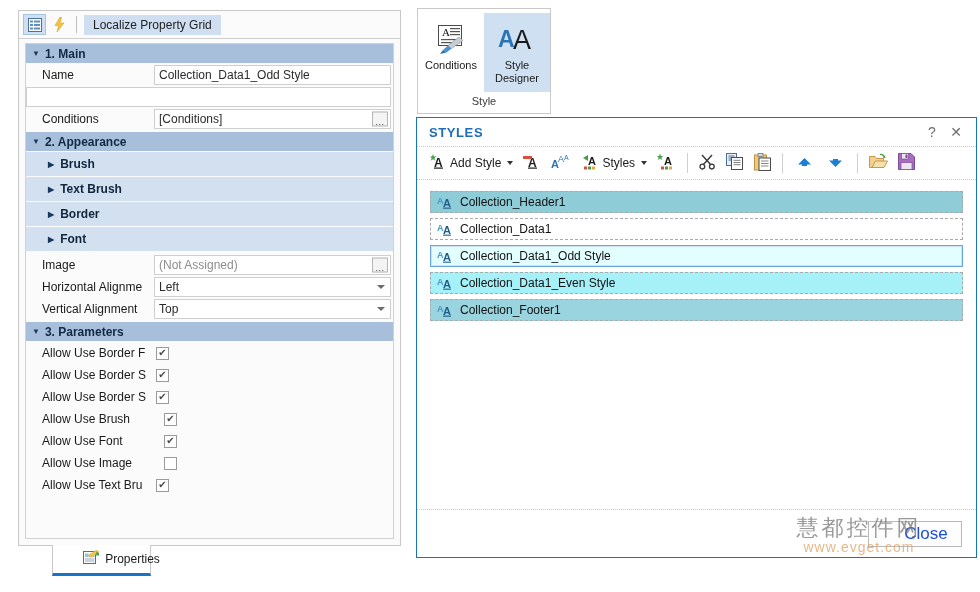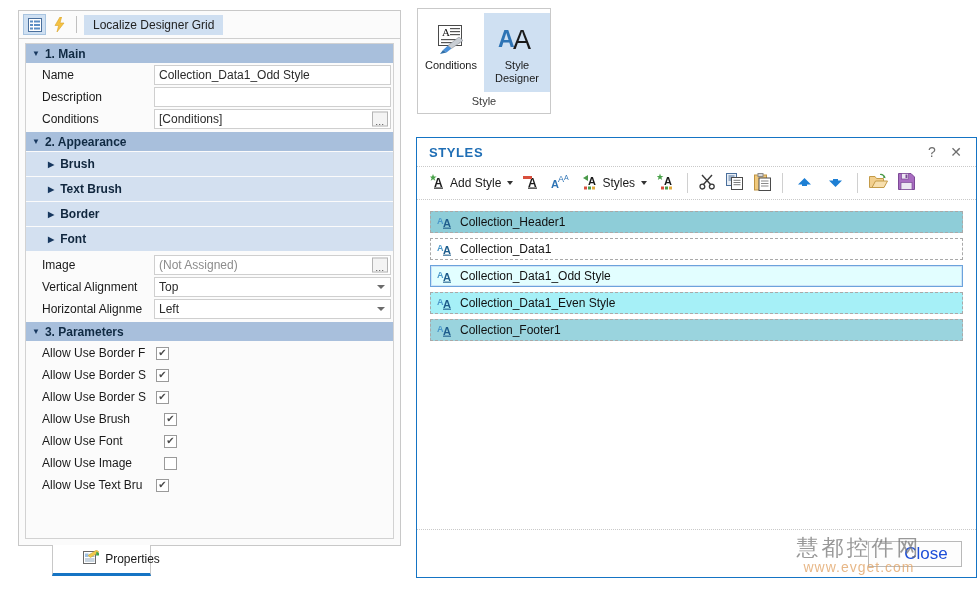--- a/index.html
+++ b/index.html
@@ -124,21 +124,21 @@
   .rb-ico { height: 40px; display: flex; align-items: center; justify-content: center; }
   .ribbon-cap {
     height: 18px; display: flex; align-items: center; justify-content: center;
     font-size: 11px; color: #3a3a3a;
   }
 
   
   .dialog {
     position: absolute; left: 416px; top: 117px;
     width: 561px; height: 441px;
-    background: #ffffff; border: 1px solid #1574c4; margin-top: 20px;
+    background: #ffffff; border: 1px solid #1574c4;
   }
   .dlg-title {
     height: 29px; display: flex; align-items: center;
     padding: 0 8px 0 12px;
     border-bottom: 1px dotted #c9c9c9;
   }
   .dlg-title-text {
     flex: 1; font-size: 13px; font-weight: bold; color: #1f6eb5;
     letter-spacing: 0.6px;
   }
@@ -210,36 +210,35 @@
           <rect x="2" y="9.5" width="3" height="2" fill="#5b8ec4"></rect>
           <rect x="6" y="9.5" width="6" height="2" fill="#5b8ec4"></rect>
         </svg>
       </div>
       <div class="tb-btn">
         <svg width="13" height="15" viewBox="0 0 13 15">
           <polygon points="7,0 2,8.5 5.6,8.5 4,15 11,6 7,6 8.6,0" fill="#f5c243" stroke="#d9a227" stroke-width="0.6"></polygon>
         </svg>
       </div>
       <div class="tb-sep"></div>
-      <div class="localize-chip">Localize Designer Grid</div>
+      <div class="localize-chip">Localize Property Grid</div>
     </div>
 
     <div class="grid-wrap">
 
       <div class="cat-header">
         <span class="tri">▼</span>
         <span>1. Main</span>
       </div>
 
       <div class="prow">
         <div class="plabel">Name</div>
         <div class="pval">Collection_Data1_Odd Style</div>
       </div>
       <div class="prow">
-        <div class="plabel">Description</div>
         <div class="pval"></div>
       </div>
       <div class="prow">
         <div class="plabel">Conditions</div>
         <div class="pval">
           <span>[Conditions]</span>
           <span class="ellipsis-btn">...</span>
         </div>
       </div>
 
@@ -266,30 +265,30 @@
       </div>
 
       <div class="prow" style="margin-top:2px">
         <div class="plabel">Image</div>
         <div class="pval">
           <span style="color:#8c8c8c">(Not Assigned)</span>
           <span class="ellipsis-btn">...</span>
         </div>
       </div>
       <div class="prow">
+        <div class="plabel">Horizontal Alignme</div>
+        <div class="pval">
+          <span>Left</span>
+          <span class="dropdown-arrow"></span>
+        </div>
+      </div>
+      <div class="prow">
         <div class="plabel">Vertical Alignment</div>
         <div class="pval">
           <span>Top</span>
-          <span class="dropdown-arrow"></span>
-        </div>
-      </div>
-      <div class="prow">
-        <div class="plabel">Horizontal Alignme</div>
-        <div class="pval">
-          <span>Left</span>
           <span class="dropdown-arrow"></span>
         </div>
       </div>
 
       <div class="cat-header" style="margin-top:2px">
         <span class="tri">▼</span>
         <span>3. Parameters</span>
       </div>
 
       <div class="prow">

